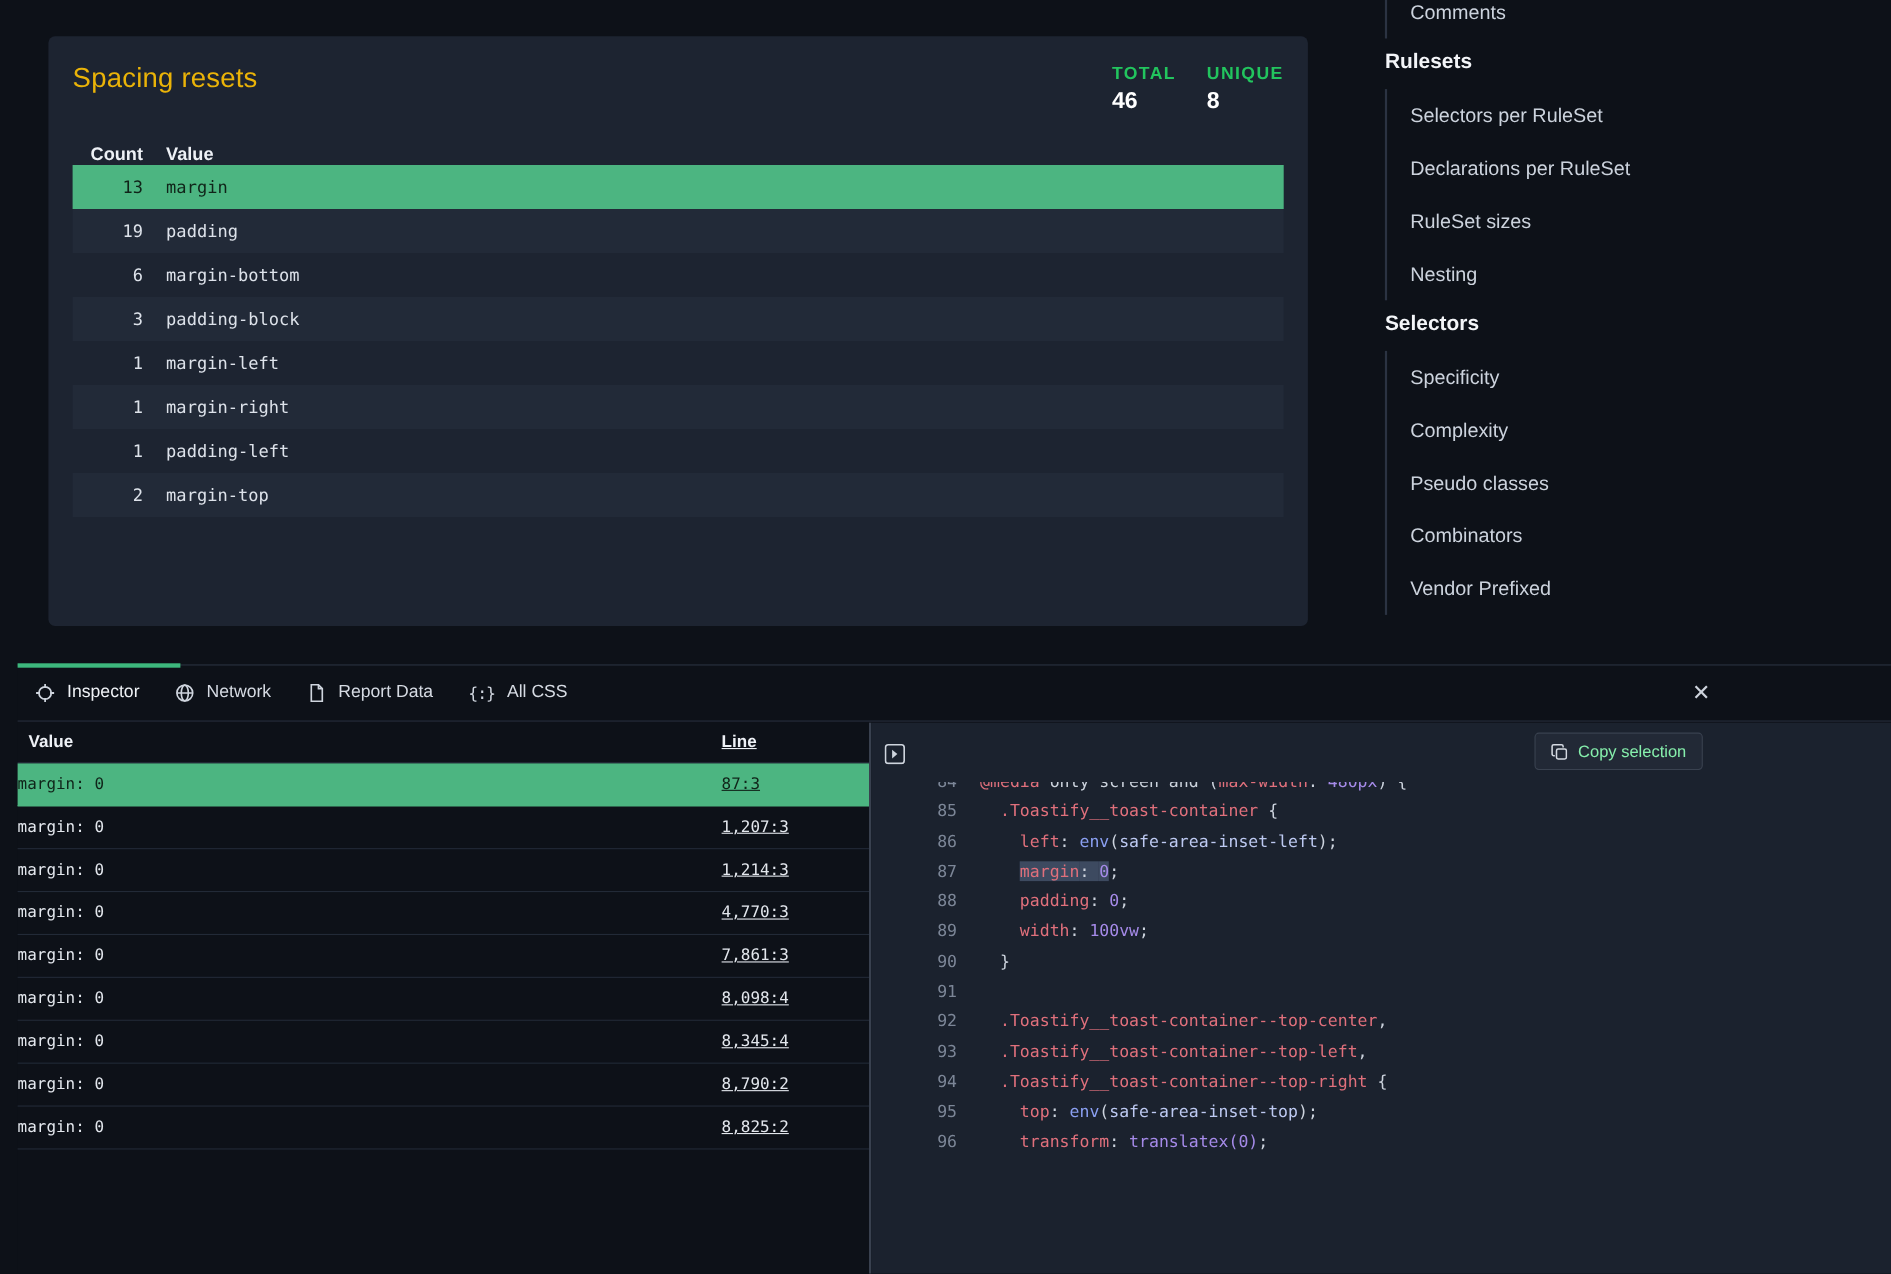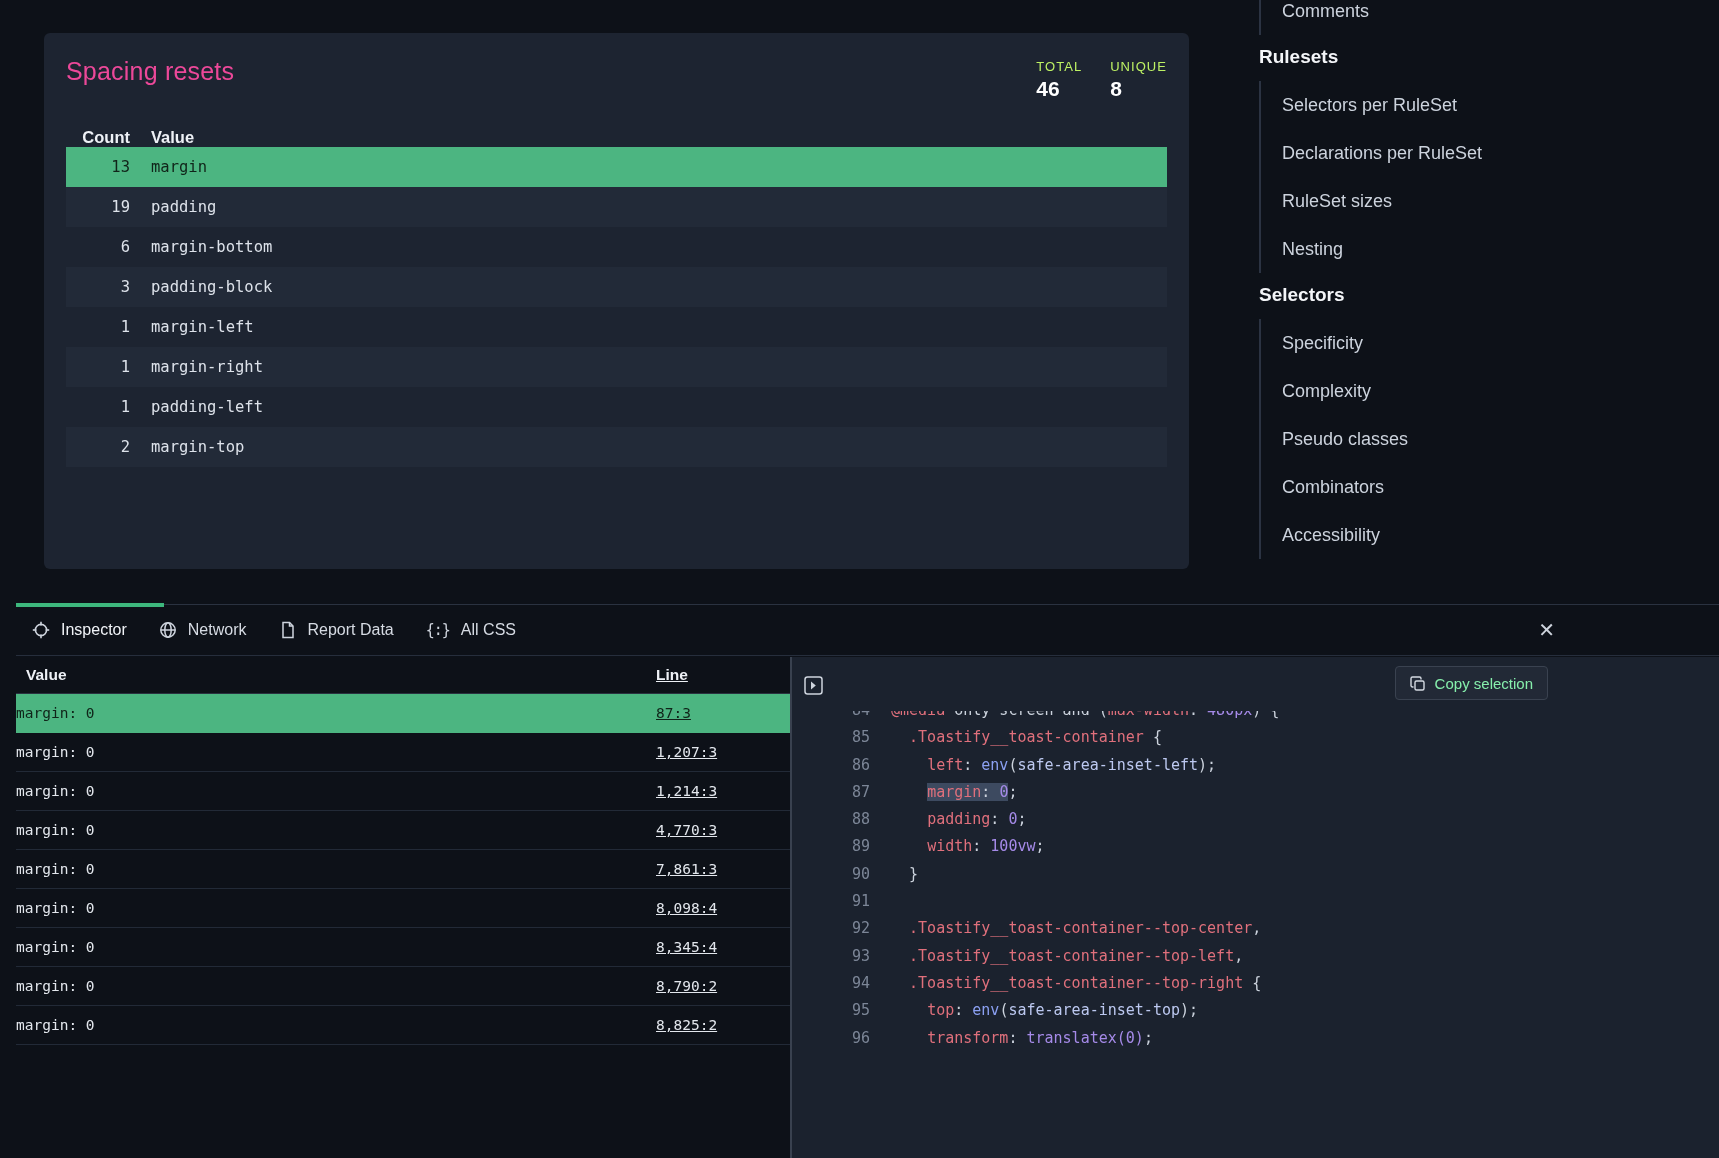--- a/index.html
+++ b/index.html
@@ -3,23 +3,23 @@
 <meta charset="utf-8">
 <style>
   *{margin:0;padding:0;box-sizing:border-box}
   html,body{background:#0d1118}
   body{font-family:"Liberation Sans",sans-serif;overflow:hidden}
   .page{position:relative;width:1719px;height:1158px;background:#0d1118;overflow:hidden}
 
   
   .card{position:absolute;left:44px;top:33px;width:1145px;height:536px;background:#1d2431;border-radius:6px;padding:24px 22px 0}
   .card-head{display:flex;justify-content:space-between;align-items:flex-start}
-  .card-title{font-size:25px;font-weight:500;color:#ec4899;letter-spacing:.2px}
+  .card-title{font-size:25px;font-weight:500;color:#eab308;letter-spacing:.2px}
   .stats{display:flex;gap:28px;padding-top:2px}
-  .stat-label{font-size:13px;color:#bef264;letter-spacing:.08em;font-weight:400}
+  .stat-label{font-size:16px;color:#22c55e;letter-spacing:.08em;font-weight:700}
   .stat-value{font-size:21px;color:#ffffff;font-weight:600;margin-top:3px}
   .radio-group{margin-top:20px;display:inline-flex;gap:32px;background:#232b3a;border-radius:6px;padding:10px 17px;align-items:center}
   .radio-opt{display:inline-flex;align-items:center;gap:11px;font-size:18px;color:#e9ecf1;cursor:pointer}
   .radio{width:20px;height:20px;border-radius:50%;border:2px solid #6e5a66;display:inline-flex;align-items:center;justify-content:center;flex:none}
   .radio.sel{border-color:#2fc57e}
   .radio.sel::after{content:"";width:9px;height:9px;border-radius:50%;background:#2fc57e}
   .table-head{display:flex;margin-top:27px;font-size:16.5px;font-weight:700;color:#eef1f6}
   .s-count{width:64px;text-align:right;flex:none}
   .s-value{margin-left:21px}
   .spacing-body{}
@@ -145,21 +145,21 @@
           <div class="sb-item">Declarations per RuleSet</div>
           <div class="sb-item">RuleSet sizes</div>
           <div class="sb-item">Nesting</div>
         </div>
         <div class="sb-header">Selectors</div>
         <div class="sb-group">
           <div class="sb-item">Specificity</div>
           <div class="sb-item">Complexity</div>
           <div class="sb-item">Pseudo classes</div>
           <div class="sb-item">Combinators</div>
-          <div class="sb-item">Accessibility</div>
+          <div class="sb-item">Vendor Prefixed</div>
         </div>
       </div>
   </aside>
 
   <section class="devtools">
     <div class="tabbar">
       <div class="tab-indicator"></div>
 
       <div class="tab active">
         <svg class="ticon" viewBox="0 0 18 18" fill="none" stroke="#cfd5de" stroke-width="1.6">

